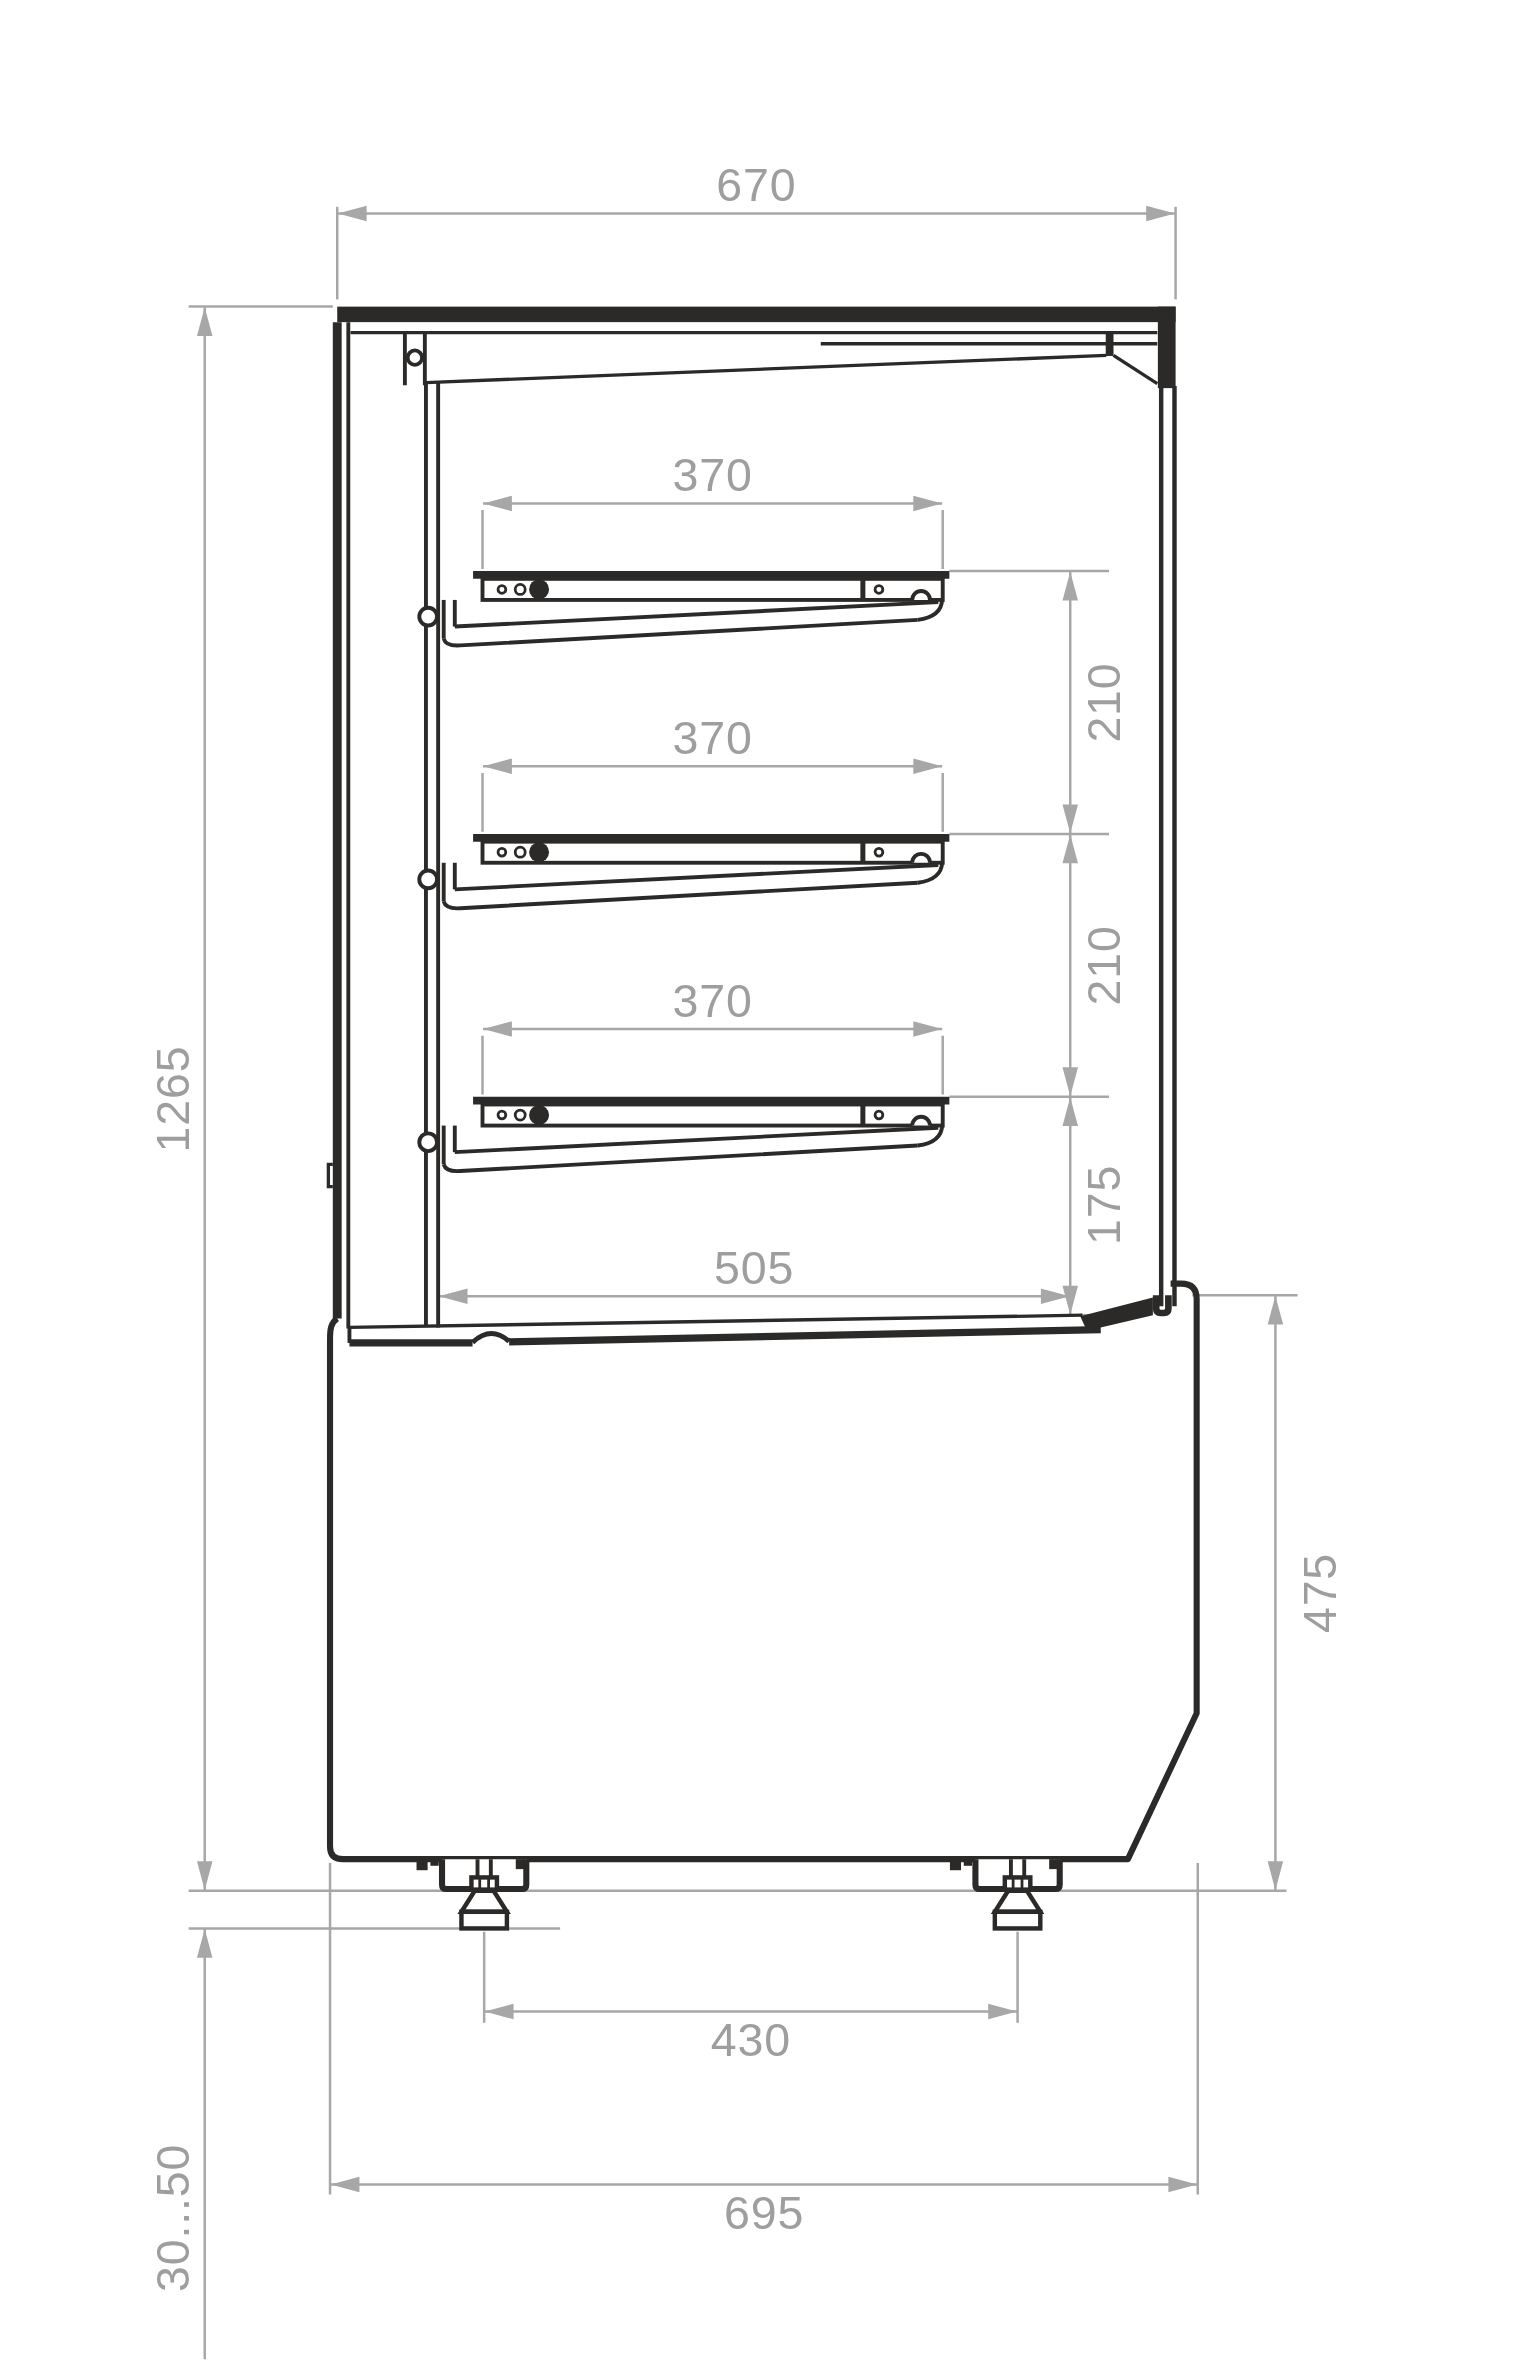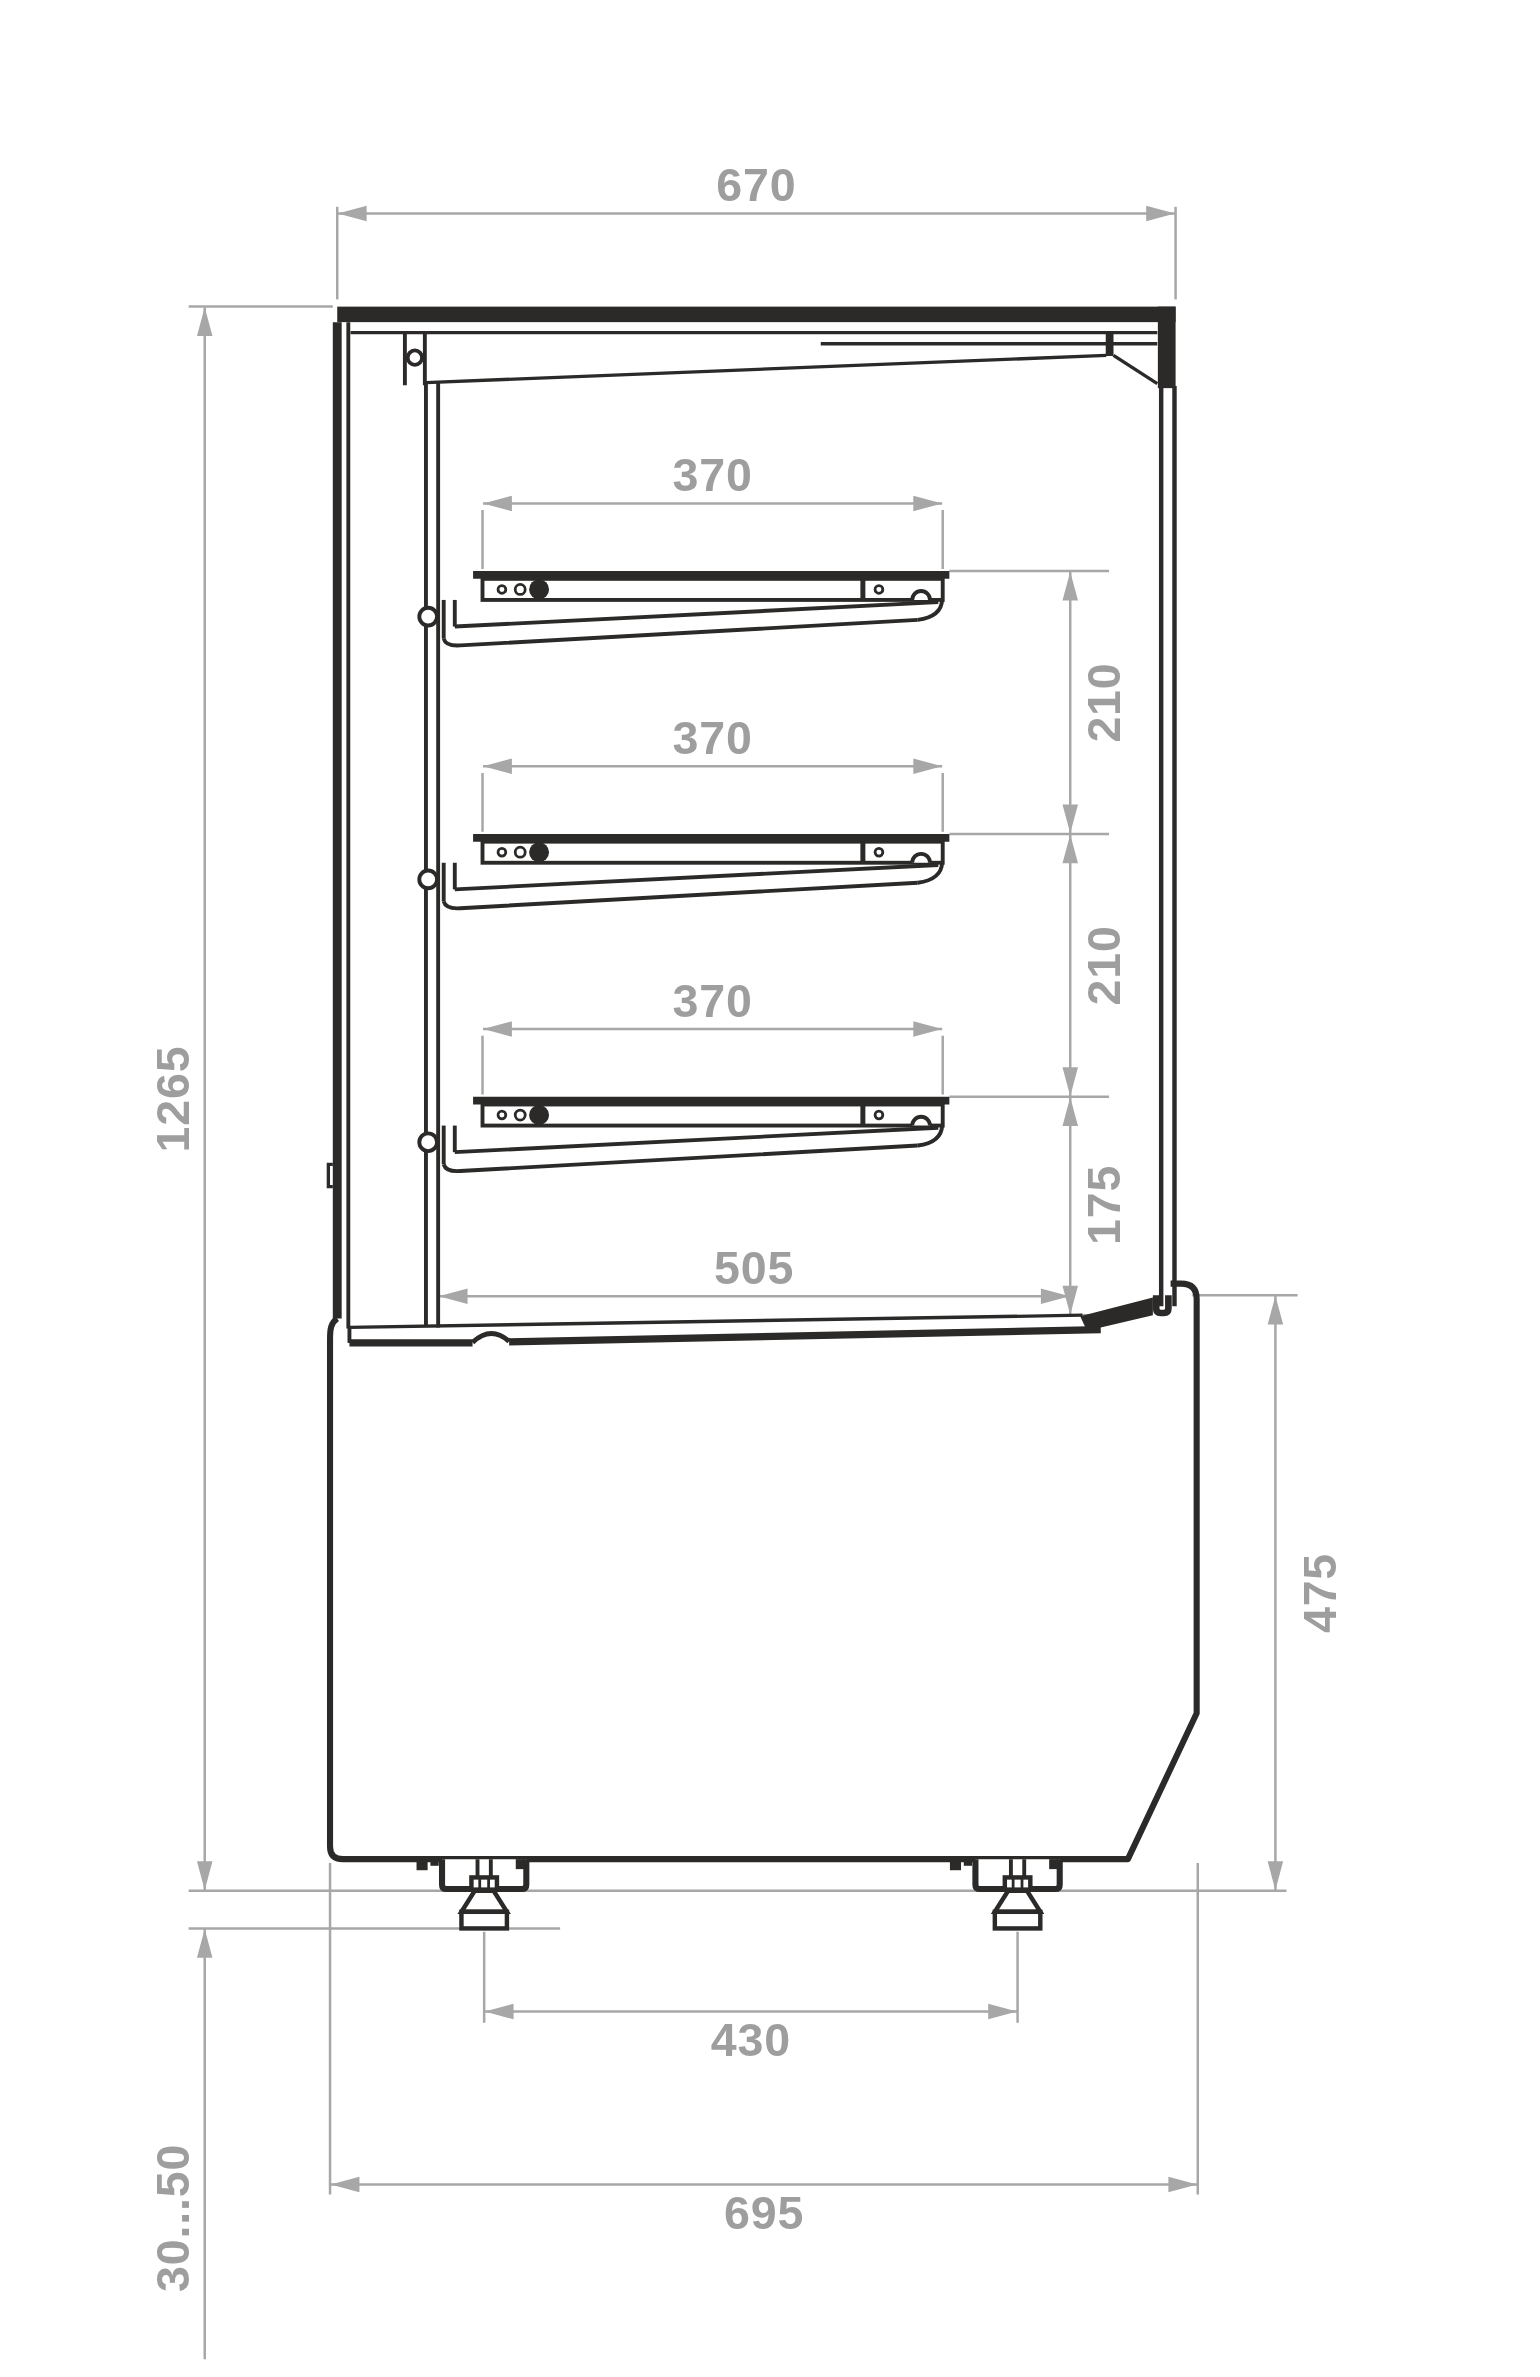--- a/index.html
+++ b/index.html
@@ -1,16 +1,16 @@
 <!DOCTYPE html>
 <html style="font-size:9px"><head>
 <meta charset="utf-8">
 <style>
   html,body{margin:0;padding:0;background:#ffffff;}
-  #stage{width:1359px;height:2377px;background:#ffffff;position:relative;font-weight:bold;}
+  #stage{width:1359px;height:2377px;background:#ffffff;position:relative;}
   svg{display:block;}
   
   .ext{stroke:#a7a7a7;stroke-width:4.5;fill:none;}
   .dim{stroke:#a7a7a7;stroke-width:4.5;fill:none;
        marker-start:url(#mS);marker-end:url(#mE);}
   .dimE{stroke:#a7a7a7;stroke-width:4.5;fill:none;marker-end:url(#mE);}
   .dim-text{fill:#9e9e9e;font-family:"Liberation Sans",sans-serif;
             font-size:84px;letter-spacing:1.5px;}
   
   .k5{stroke:#2b2a29;stroke-width:5;fill:none;}

